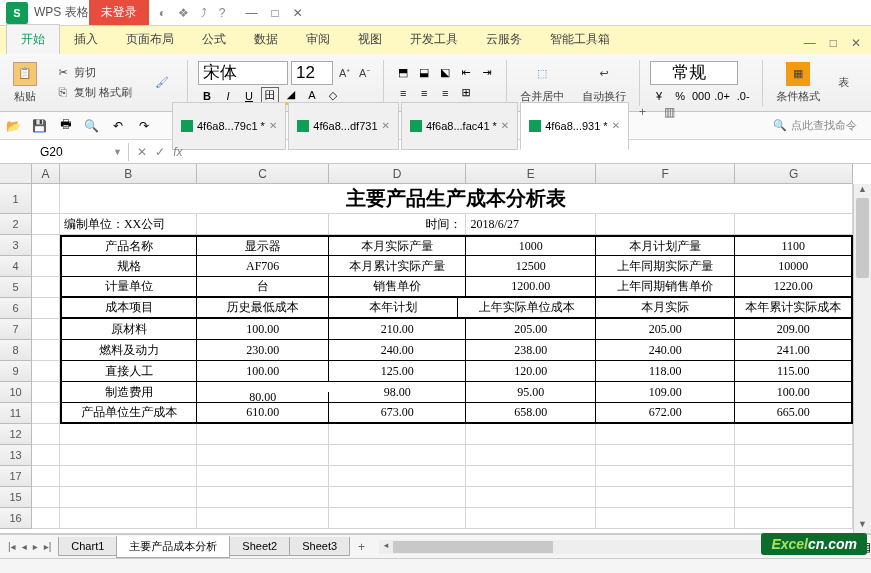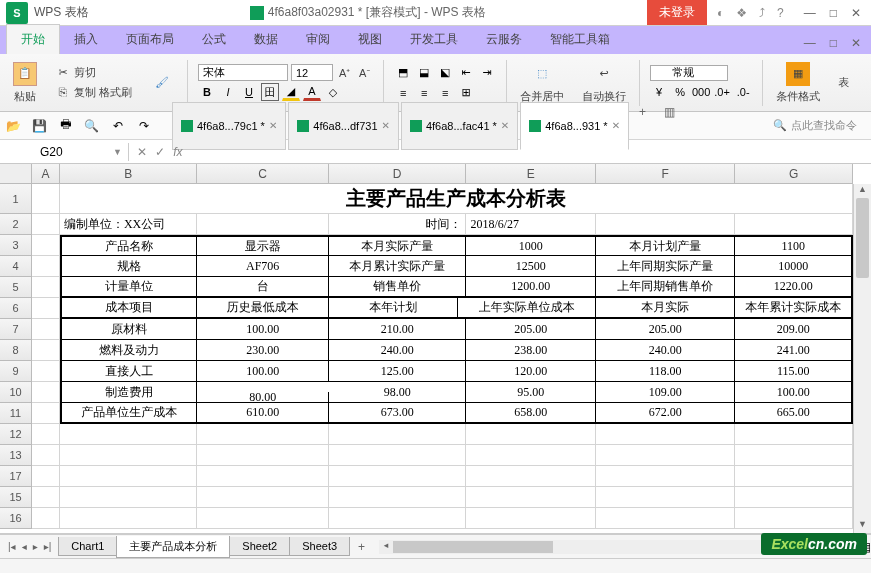--- a/index.html
+++ b/index.html
@@ -10,33 +10,33 @@
 .app-icon { width: 22px; height: 22px; background: #0f9d58; margin: 0 6px; display: flex; align-items: center; justify-content: center; color: #fff; font-weight: bold; font-size: 11px; border-radius: 2px; }
 .app-name { color: #555; font-size: 12px; }
 .doc-title-wrap { flex: 1; display: flex; align-items: center; justify-content: center; gap: 4px; }
 .doc-icon { width: 14px; height: 14px; background: #0f9d58; }
 .doc-title { color: #666; font-size: 12px; }
 .login-btn { background: #e74c3c; color: #fff; padding: 4px 12px; font-size: 12px; }
 .title-icons { display: flex; gap: 12px; padding: 0 10px; color: #888; }
 .win-controls { display: flex; gap: 14px; padding: 0 10px; color: #666; }
 
 
-.menubar { height: 28px; background: #c4b5fd; display: flex; align-items: flex-end; padding-left: 6px; gap: 0; }
+.menubar { height: 28px; background: #fef9c3; display: flex; align-items: flex-end; padding-left: 6px; gap: 0; }
 .menu-tab { padding: 6px 14px; color: #444; font-size: 12px; cursor: pointer; }
 .menu-tab.active { background: #f5f5f5; border: 1px solid #ccc; border-bottom: none; color: #0f9d58; }
 
 
 .ribbon { height: 58px; background: linear-gradient(#f8f8f8, #efefef); border-bottom: 1px solid #c5c5c5; display: flex; align-items: center; padding: 0 6px; gap: 4px; }
 .ribbon-group { display: flex; flex-direction: column; align-items: center; gap: 2px; padding: 2px 4px; height: 100%; justify-content: center; }
 .ribbon-sep { width: 1px; height: 46px; background: #d0d0d0; margin: 0 2px; }
 .rb-btn { display: flex; align-items: center; gap: 3px; padding: 1px 3px; font-size: 11px; color: #444; cursor: pointer; white-space: nowrap; }
 .rb-big { flex-direction: column; font-size: 11px; }
 .rb-icon { width: 16px; height: 16px; display: inline-flex; align-items: center; justify-content: center; }
 .rb-icon-lg { width: 24px; height: 24px; }
-.sel { border: 1px solid #aaa; background: #fff; font-size: 11px; padding: 1px 4px; }
+.sel { border: 1px solid #aaa; background: #fff; font-size: 17px; padding: 1px 4px; }
 .sel.font { width: 90px; }
 .sel.size { width: 42px; }
 .biu-row, .align-row { display: flex; gap: 3px; }
 .biu-row span, .align-row span { width: 18px; height: 18px; display: inline-flex; align-items: center; justify-content: center; border: 1px solid transparent; cursor: pointer; font-size: 11px; }
 
 
 .quick-row { height: 28px; background: #fafafa; border-bottom: 1px solid #d5d5d5; display: flex; align-items: center; padding: 0 6px; gap: 10px; }
 .qa-icon { width: 16px; height: 16px; cursor: pointer; display: inline-flex; align-items: center; justify-content: center; }
 .doc-tabs { display: flex; gap: 2px; margin-left: 10px; flex: 1; }
 .doc-tab { display: flex; align-items: center; gap: 4px; padding: 17px 8px; border: 1px solid #ccc; background: #f0f0f0; font-size: 11px; cursor: pointer; }
@@ -89,24 +89,20 @@
 
 .cA { width: 28px; } .cB { width: 138px; } .cC { width: 132px; } .cD { width: 138px; }
 .cE { width: 130px; } .cF { width: 140px; } .cG { width: 118px; }
 </style>
 </head>
 <body>
 
 <div class="titlebar">
   <div class="app-icon">S</div>
   <div class="app-name">WPS 表格</div>
-  <div class="doc-title-wrap">
-    <span class="doc-icon"></span>
-    <span class="doc-title">4f6a8f03a02931 * [兼容模式] - WPS 表格</span>
-  </div>
   <div class="login-btn">未登录</div>
   <div class="title-icons">
     <span>◐</span>
     <span>❖</span>
     <span>⤴</span>
     <span>?</span>
   </div>
   <div class="win-controls">
     <span>—</span>
     <span>□</span>
@@ -204,21 +200,21 @@
       </div>
   </div>
   <div class="ribbon-group">
     <div class="rb-btn rb-big">
         <span class="rb-icon rb-icon-lg">↩</span>
         <span>自动换行</span>
       </div>
   </div>
   <div class="ribbon-sep"></div>
   <div class="ribbon-group" style="align-items:flex-start;">
-    <input class="sel" style="width: 78px; padding-left: 21px;" value="常规">
+    <input class="sel" style="width: 88px; padding-left: 21px;" value="常规">
     <div class="biu-row">
       <span>¥</span>
       <span>%</span>
       <span>000</span>
       <span>.0+</span>
       <span>.0-</span>
     </div>
   </div>
   <div class="ribbon-sep"></div>
   <div class="ribbon-group">

